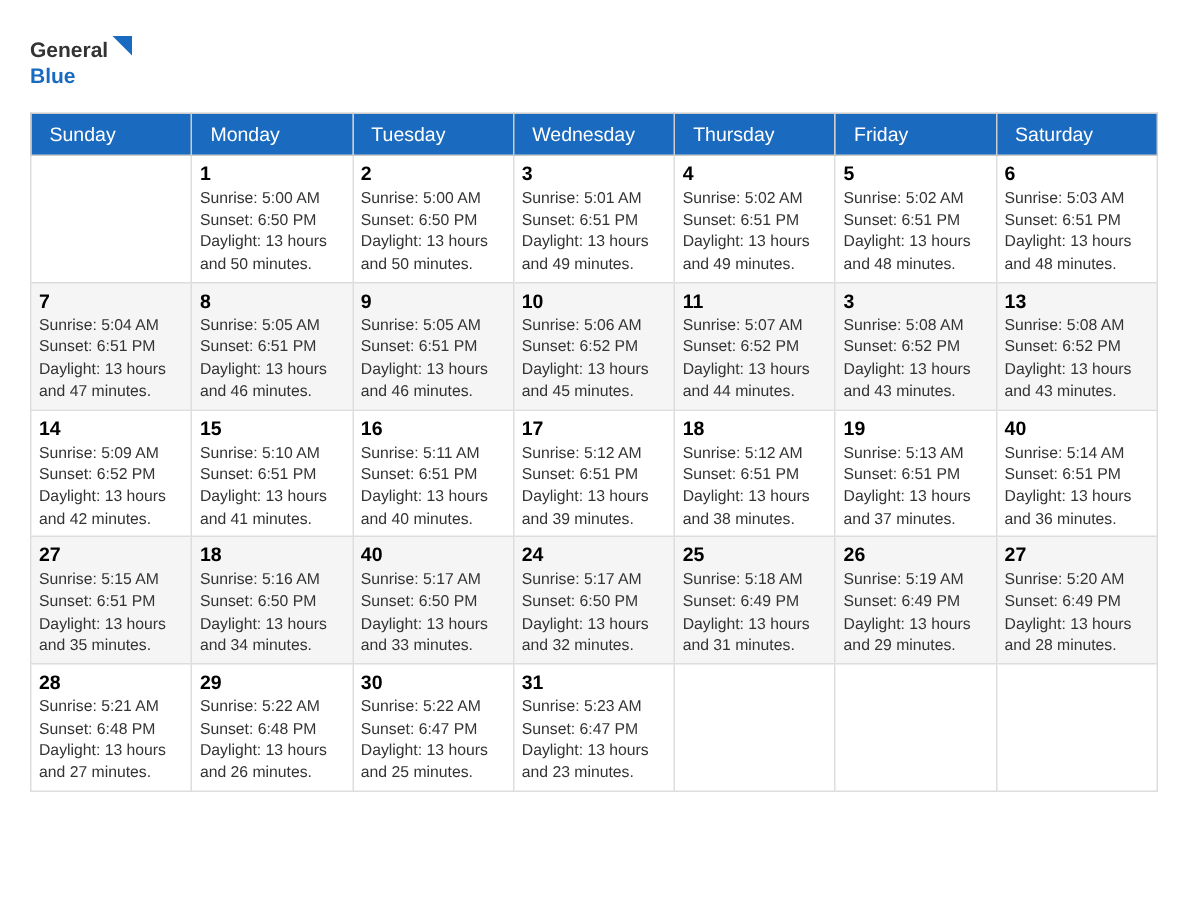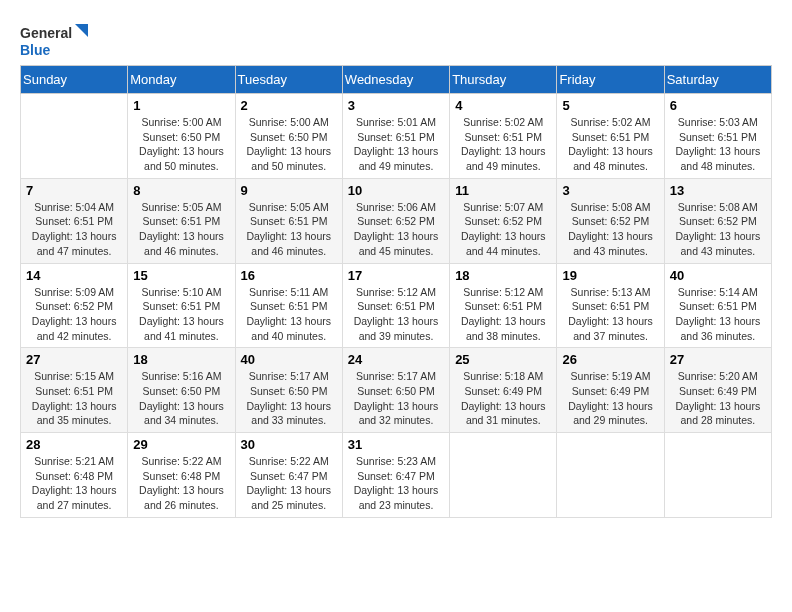--- a/index.html
+++ b/index.html
@@ -7,20 +7,21 @@
       font-family: Arial, sans-serif;
       background: #fff;
       width: 792px;
       min-height: 612px;
       padding: 20px;
     }
     .header-section {
       display: flex;
       align-items: flex-start;
       justify-content: space-between;
+      margin-bottom: 10px;
     }
     .logo {
       display: flex;
       align-items: center;
       gap: 4px;
     }
     .title-block {
       text-align: right;
     }
     .calendar-title {
@@ -33,21 +34,21 @@
       color: #555;
     }
     table {
       width: 100%;
       border-collapse: collapse;
       font-size: 11px;
     }
     thead tr th {
       background-color: #1a6abf;
       color: #fff;
-      padding: 6px 2px;
+      padding: 6px 12px;
       text-align: left;
       font-size: 13px;
       font-weight: normal;
       border: 1px solid #ccc;
       margin-top: 22px;
     }
     tbody tr td {
       vertical-align: top;
       padding: 4px 5px;
       border: 1px solid #ddd;
@@ -58,21 +59,20 @@
     .day-number {
       font-weight: bold;
       font-size: 13px;
       display: block;
       margin-bottom: 2px;
     }
     .day-info {
       color: #333;
       font-size: 10.5px;
       line-height: 1.4;
-      text-align: center;
     }
     .empty-cell {
       background: #f9f9f9;
     }
     tr:nth-child(even) td {
       background-color: #f5f5f5;
     }
     tr:nth-child(odd) td {
       background-color: #fff;
     }

